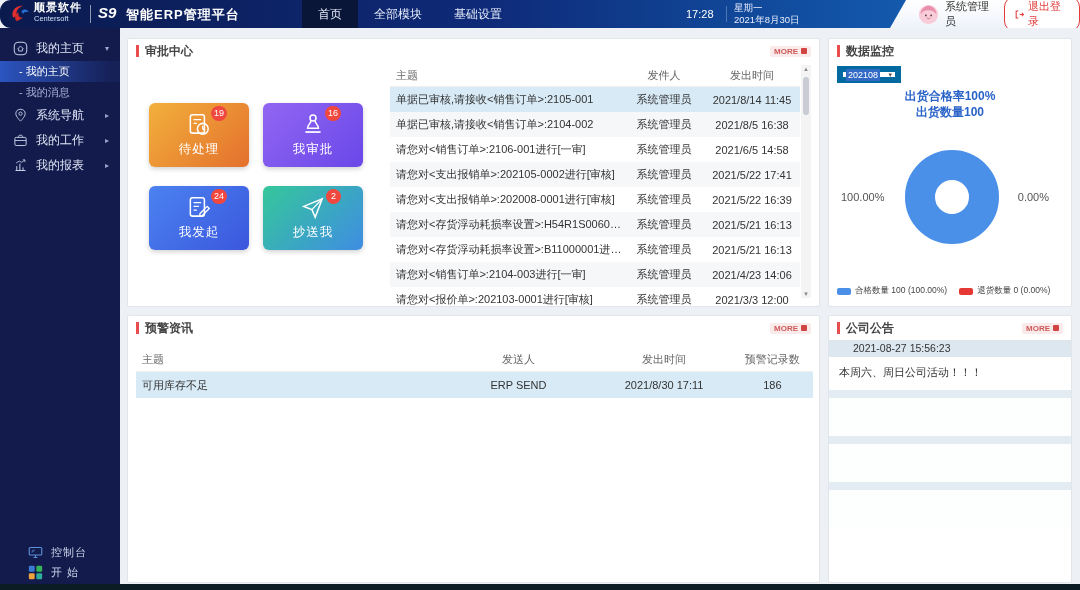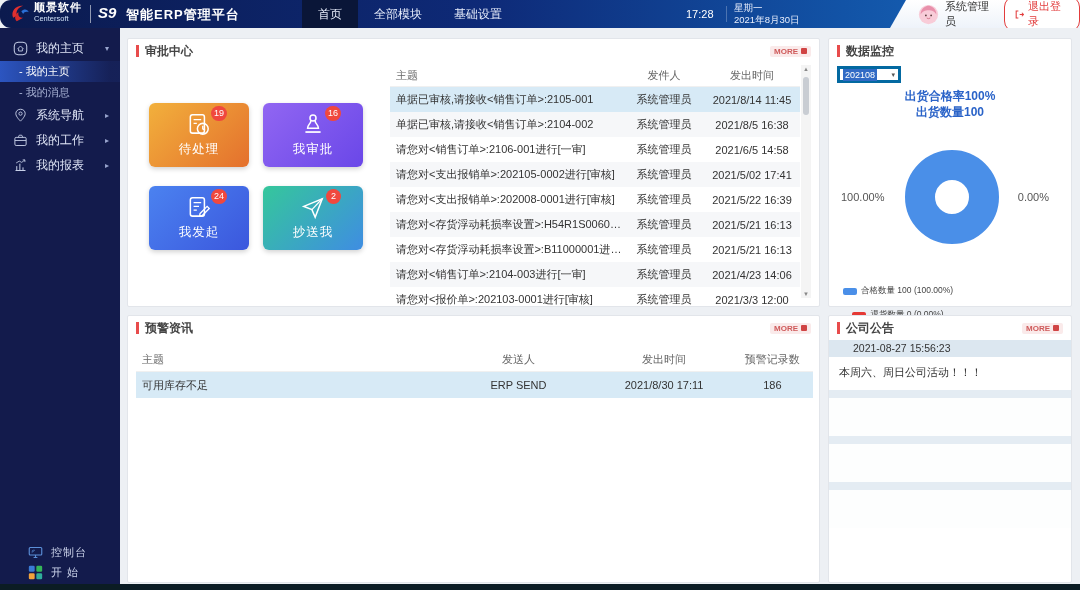--- a/index.html
+++ b/index.html
@@ -91,29 +91,29 @@
   .al-hrow, .al-row { display:flex; align-items:center; font-size:11px; }
   .al-hrow { height:24px; color:#666; border-bottom:1px solid #f0f0f0; }
   .al-row { height:26px; background:#d7eaf6; color:#333; cursor:pointer; }
   .al-subj { width:45%; padding-left:6px; }
   .al-send { width:23%; text-align:center; }
   .al-time { width:20%; text-align:center; }
   .al-cnt  { width:12%; text-align:center; }
 
   
   .period-select { position:absolute; left:8px; top:27px; width:64px; height:17px; background:#fff;
-    border:3px solid #0369a1; display:flex; align-items:center; padding:0 3px; cursor:pointer; }
+    border:6px solid #0369a1; display:flex; align-items:center; padding:0 3px; cursor:pointer; }
   .period-val { background:#316ac5; color:#fff; font-size:9px; padding:0 2px; line-height:12px; }
   .period-chev { margin-left:auto; font-size:7px; color:#555; }
   .mon-lines { position:absolute; left:0; top:49px; width:100%; text-align:center;
     color:#2a63c8; font-size:12px; font-weight:bold; line-height:16px; }
   .donut-wrap { position:absolute; left:73px; top:108px; width:100px; height:100px; }
   .pct-left  { position:absolute; left:12px;  top:152px; font-size:11px; color:#555; }
   .pct-right { position:absolute; right:22px; top:152px; font-size:11px; color:#555; }
-  .legend { position:absolute; left:14px; top:246px; display:flex; gap:12px; align-items:center;flex-direction:column; }
+  .legend { position:absolute; left:8px; top:246px; display:flex; gap:12px; align-items:center; }
   .lg-item { display:flex; align-items:center; gap:4px; font-size:8.5px; color:#444; }
   .lg-sw { width:14px; height:7px; border-radius:2px; }
   .lg-blue { background:#4a8fe8; } .lg-red { background:#e53935; }
 
   
   .notice-date { height:17px; line-height:17px; background:#dce7f0; font-size:10.5px; color:#333; padding-left:24px; }
   .notice-body { padding:8px 10px 10px; font-size:11px; color:#333; }
   .ph-stripe { height:8px; background:#e4ecf3; }
   .ph-gap { height:38px; background:#fdfefe; }
 
@@ -311,21 +311,21 @@
             <span class="c-time">2021/8/5 16:38</span>
           </div>
           <div class="arow">
             <span class="c-subj">请您对&lt;销售订单&gt;:2106-001进行[一审]</span>
             <span class="c-send">系统管理员</span>
             <span class="c-time">2021/6/5 14:58</span>
           </div>
           <div class="arow">
             <span class="c-subj">请您对&lt;支出报销单&gt;:202105-0002进行[审核]</span>
             <span class="c-send">系统管理员</span>
-            <span class="c-time">2021/5/02 17:41</span>
+            <span class="c-time">2021/5/22 17:41</span>
           </div>
           <div class="arow">
             <span class="c-subj">请您对&lt;支出报销单&gt;:202008-0001进行[审核]</span>
             <span class="c-send">系统管理员</span>
             <span class="c-time">2021/5/22 16:39</span>
           </div>
           <div class="arow">
             <span class="c-subj">请您对&lt;存货浮动耗损率设置&gt;:H54R1S006002进行[审核]</span>
             <span class="c-send">系统管理员</span>
             <span class="c-time">2021/5/21 16:13</span>

